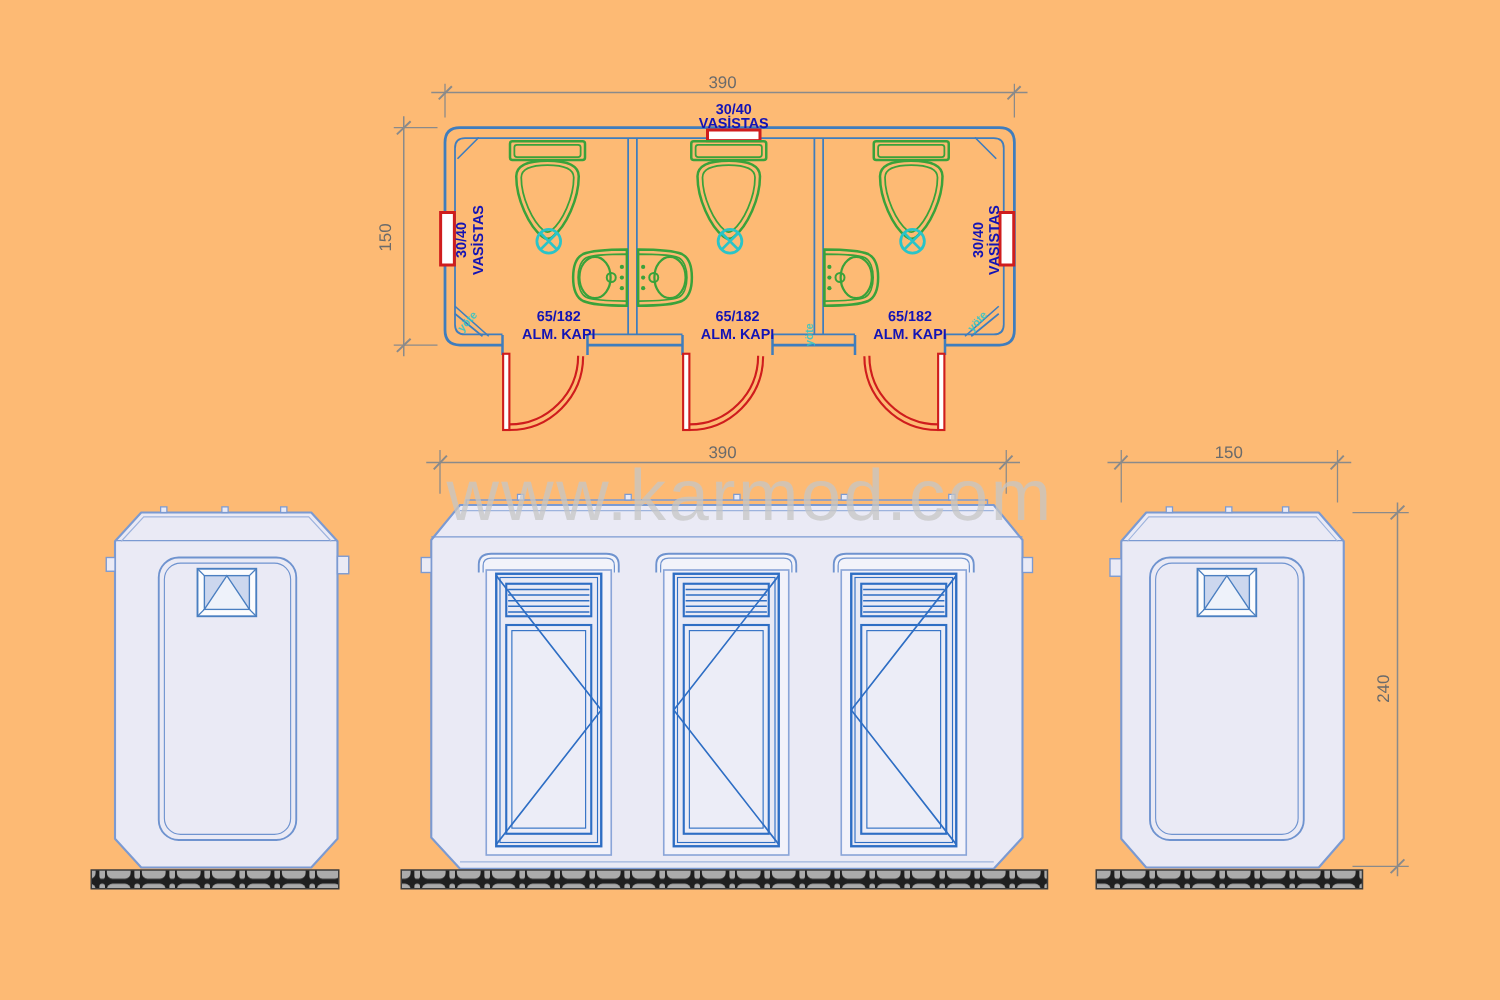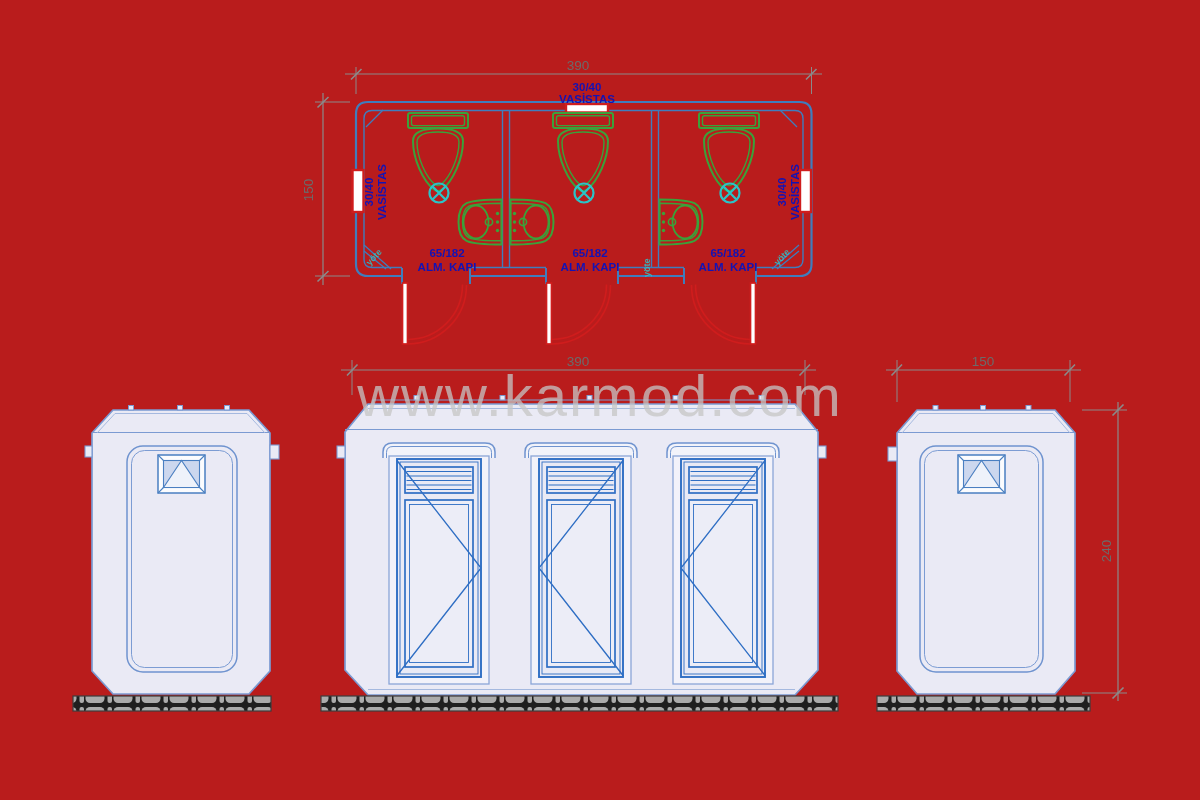--- a/index.html
+++ b/index.html
@@ -1,16 +1,16 @@
 <!DOCTYPE html>
 <html><head>
 <meta charset="utf-8">
 <style>
   html,body{margin:0;padding:0;background:#fff;}
-  .canvas{position:relative;width:1200px;height:800px;background:#b91c1c;overflow:hidden;
+  .canvas{position:relative;width:1200px;height:800px;background:#fdba74;overflow:hidden;
           font-family:"Liberation Sans", sans-serif;}
   svg text{font-family:"Liberation Sans", sans-serif;}
   .dimtxt{fill:#6b6b6b;font-size:13.5px;}
   .lbl{fill:#1313b5;font-size:11.5px;font-weight:bold;}
   .frag{fill:#2cc6ca;font-size:9px;font-weight:bold;opacity:.85;}
   .wm{fill:#c6c6c6;font-size:58px;letter-spacing:2px;opacity:.75;}
 </style>
 </head>
 <body>
 

